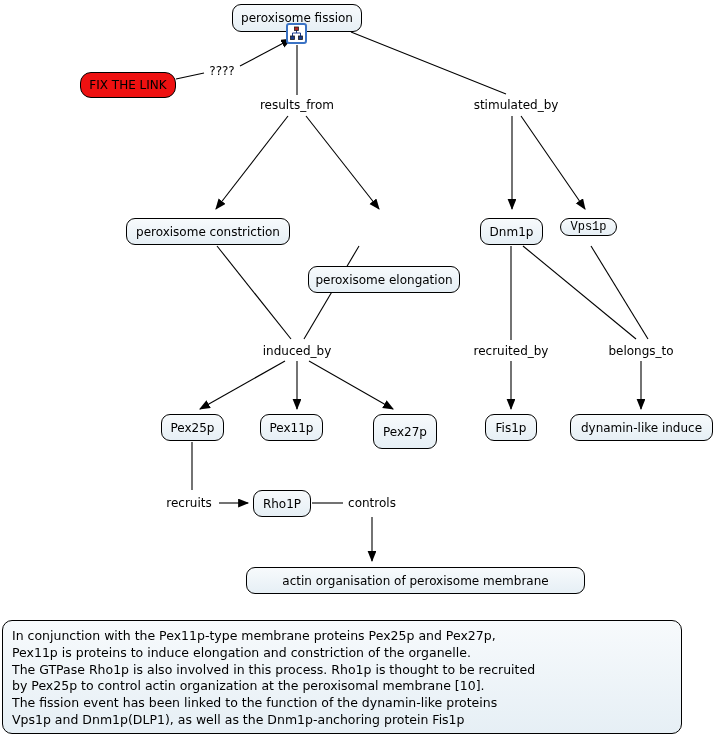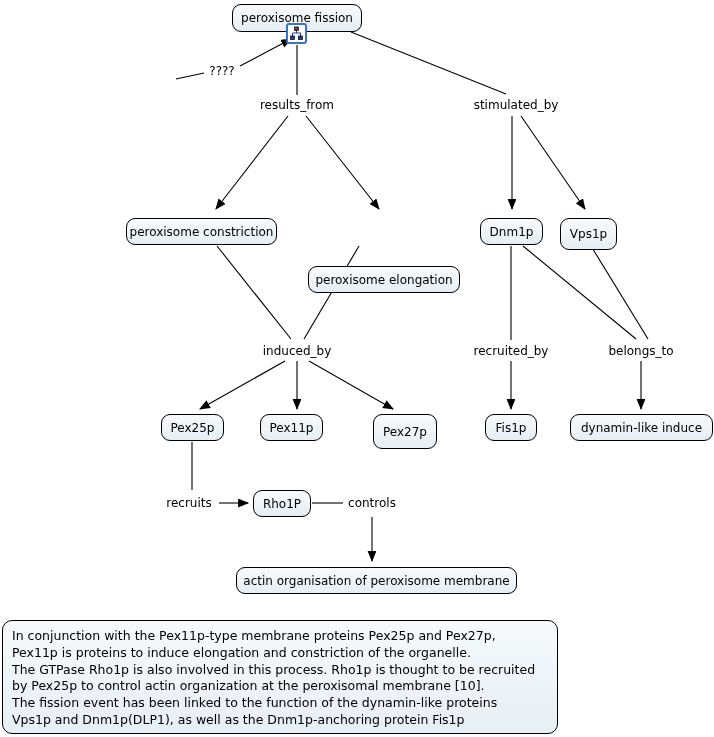--- a/index.html
+++ b/index.html
@@ -19,21 +19,21 @@
   }
   .phrase{
     position:absolute;transform:translateX(-50%);font-size:12px;line-height:14px;white-space:nowrap;
   }
   .res-icon{
     position:absolute;left:286px;top:23px;width:21px;height:21px;box-sizing:border-box;
     background:#fff;border:2px solid var(--icon-border,#3a72c4);border-radius:3px;
     display:flex;align-items:center;justify-content:center;
   }
   .note{
-    position:absolute;left:2px;top:620px;width:556px;height:114px;box-sizing:border-box;
+    position:absolute;left:2px;top:620px;width:680px;height:114px;box-sizing:border-box;
     border:1px solid var(--node-border,#000);border-radius:10px;
     background:linear-gradient(var(--node-fill-top,#f7fafc),var(--node-fill-bottom,#e6eff5));
     padding:7px 9px;font-size:12.5px;line-height:16.8px;
   }
   .note div{white-space:nowrap;}
 </style>
 </head>
 <body>
 
 <div class="canvas">
@@ -89,42 +89,43 @@
         <line x1="3.5" y1="7" x2="11.5" y2="7"></line>
         <line x1="3.5" y1="7" x2="3.5" y2="10"></line>
         <line x1="11.5" y1="7" x2="11.5" y2="10"></line>
       </g>
       <rect x="5.5" y="1" width="4" height="3.5" fill="#b22222" stroke="#1a1a1a" stroke-width="0.8"></rect>
       <rect x="1.5" y="10" width="4" height="3.5" fill="#1a3c8c" stroke="#1a1a1a" stroke-width="0.8"></rect>
       <rect x="9.5" y="10" width="4" height="3.5" fill="#1a3c8c" stroke="#1a1a1a" stroke-width="0.8"></rect>
     </svg>
   </div>
 
+  <div class="node alert" style="left:80px;top:72px;width:96px;height:26px;">FIX THE LINK</div>
 
-  <div class="node" style="left:126px;top:218px;width:151px;height:27px;">peroxisome constriction</div>
+  <div class="node" style="left:126px;top:218px;width:164px;height:27px;">peroxisome constriction</div>
 
   <div class="node" style="left:308px;top:218px;width:152px;height:27px;margin-top:48px;">peroxisome elongation</div>
 
   <div class="node" style="left:480px;top:218px;width:63px;height:27px;">Dnm1p</div>
 
-  <div class="node" style="left:560px;top:218px;width:57px;height:32px;">Vps1p</div>
+  <div class="node" style="left:560px;top:218px;width:57px;height:18px;font-family:Liberation Mono, monospace;">Vps1p</div>
 
   <div class="node" style="left:161px;top:414px;width:63px;height:27px;text-align:right;">Pex25p</div>
 
   <div class="node" style="left:260px;top:414px;width:63px;height:27px;">Pex11p</div>
 
   <div class="node" style="left:373px;top:414px;width:64px;height:35px;">Pex27p</div>
 
   <div class="node" style="left:485px;top:414px;width:52px;height:27px;">Fis1p</div>
 
   <div class="node" style="left:570px;top:414px;width:143px;height:27px;">dynamin-like induce</div>
 
   <div class="node" style="left:253px;top:490px;width:58px;height:27px;">Rho1P</div>
 
-  <div class="node" style="left:236px;top:567px;width:281px;height:27px;">actin organisation of peroxisome membrane</div>
+  <div class="node" style="left:246px;top:567px;width:339px;height:27px;">actin organisation of peroxisome membrane</div>
 
   <div class="phrase" style="left:222px;top:64px;">????</div>
 
   <div class="phrase" style="left:297px;top:98px;">results_from</div>
 
   <div class="phrase" style="left:516px;top:98px;">stimulated_by</div>
 
   <div class="phrase" style="left:297px;top:344px;">induced_by</div>
 
   <div class="phrase" style="left:511px;top:344px;">recruited_by</div>

